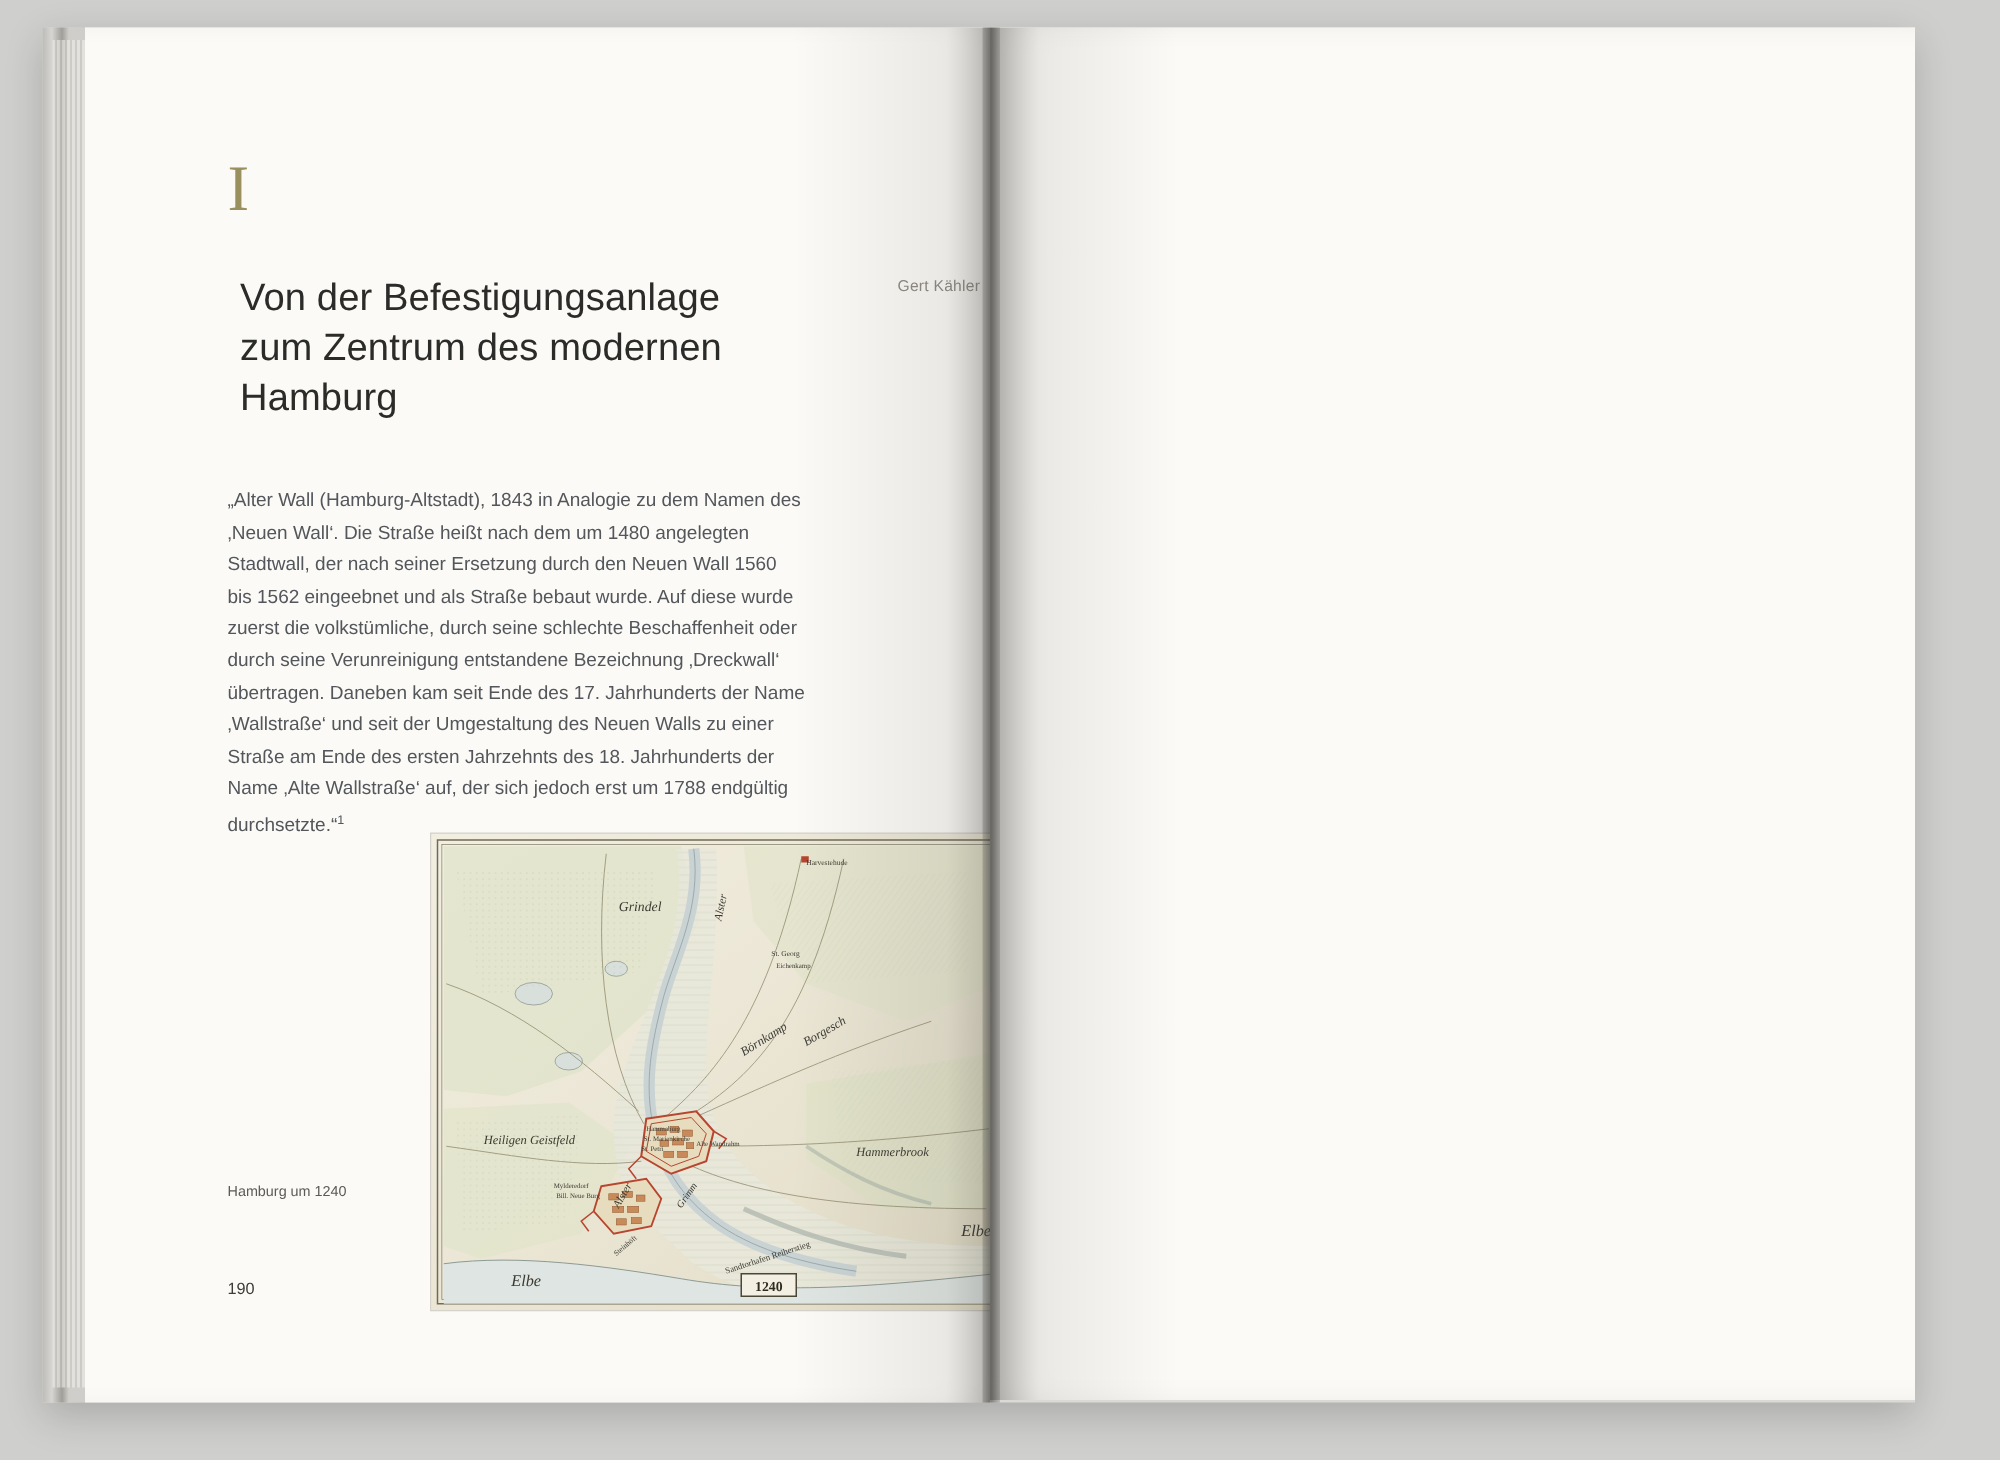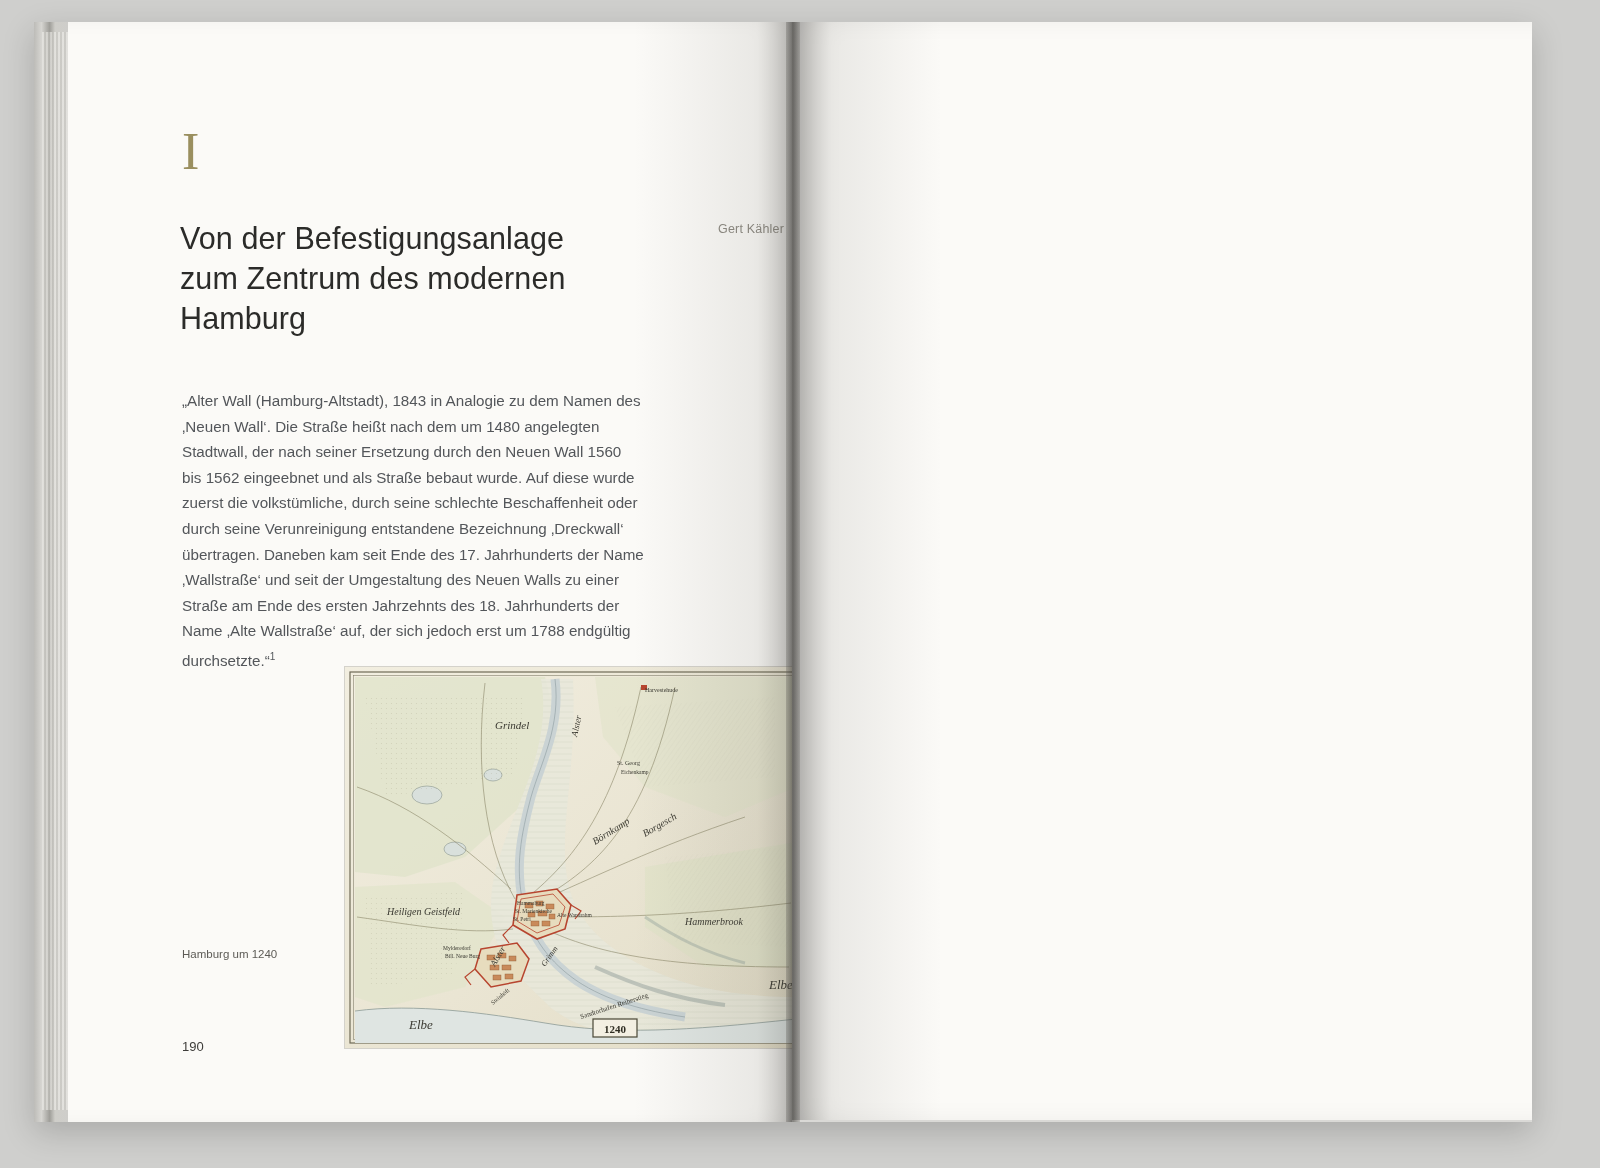--- a/index.html
+++ b/index.html
@@ -47,21 +47,21 @@
   .curve-r{position:absolute; left:758px; top:0; width:150px; height:1098px;
     background:linear-gradient(90deg, rgba(40,38,34,.26) 0%, rgba(80,78,72,.10) 26%, rgba(0,0,0,0) 100%); pointer-events:none;}
 
   
   .chapter-num {
     position:absolute; left:114px; top:100px;
     font-family:"Liberation Serif", serif;
     font-size:52px; color:#9a8f5f; letter-spacing:1px;
   }
   .chapter-title {
-    position:absolute; left:112px; top:176px; width:430px;
+    position:absolute; left:124px; top:176px; width:430px;
     font-size:30.5px; line-height:40px; color:#2b2b29;
     font-weight:400; letter-spacing:.1px;
   }
   .author {
     position:absolute; left:650px; top:200px;
     font-size:12.5px; color:#8d8a82; letter-spacing:.2px;
   }
   .lead {
     position:absolute; left:114px; top:366px; width:462px;
     font-size:15.2px; line-height:25.6px; color:#53565a;
@@ -73,21 +73,21 @@
     overflow:hidden;
     background:#ece7d8;
     box-shadow:0 0 0 1px rgba(140,135,120,.35);
   }
   .fig-caption {
     position:absolute; left:114px; top:926px;
     font-size:11.5px; color:#5d5b56;
   }
   .folio-left {
     position:absolute; left:114px; top:1001px;
-    font-size:13px; color:#3d3c39;margin-top:16px;
+    font-size:13px; color:#3d3c39;
   }
 
   
   .map-svg { display:block; width:461px; height:381px; }
   .map-label { font-family:"Liberation Serif", serif; fill:#3b3a32; }
 </style>
 </head>
 <body>
 
 <div class="stage">

